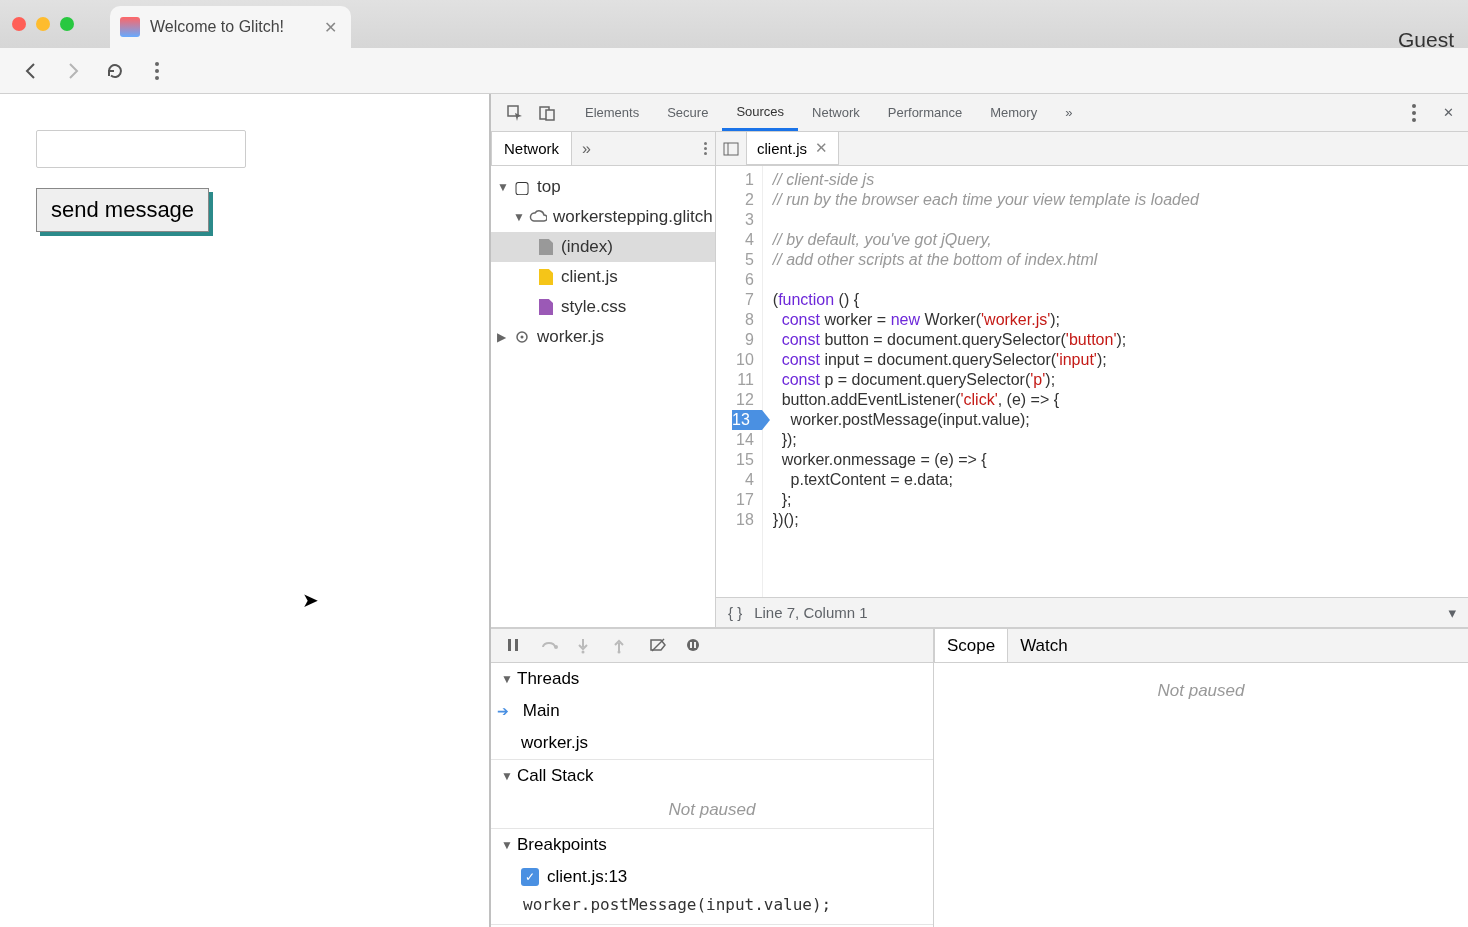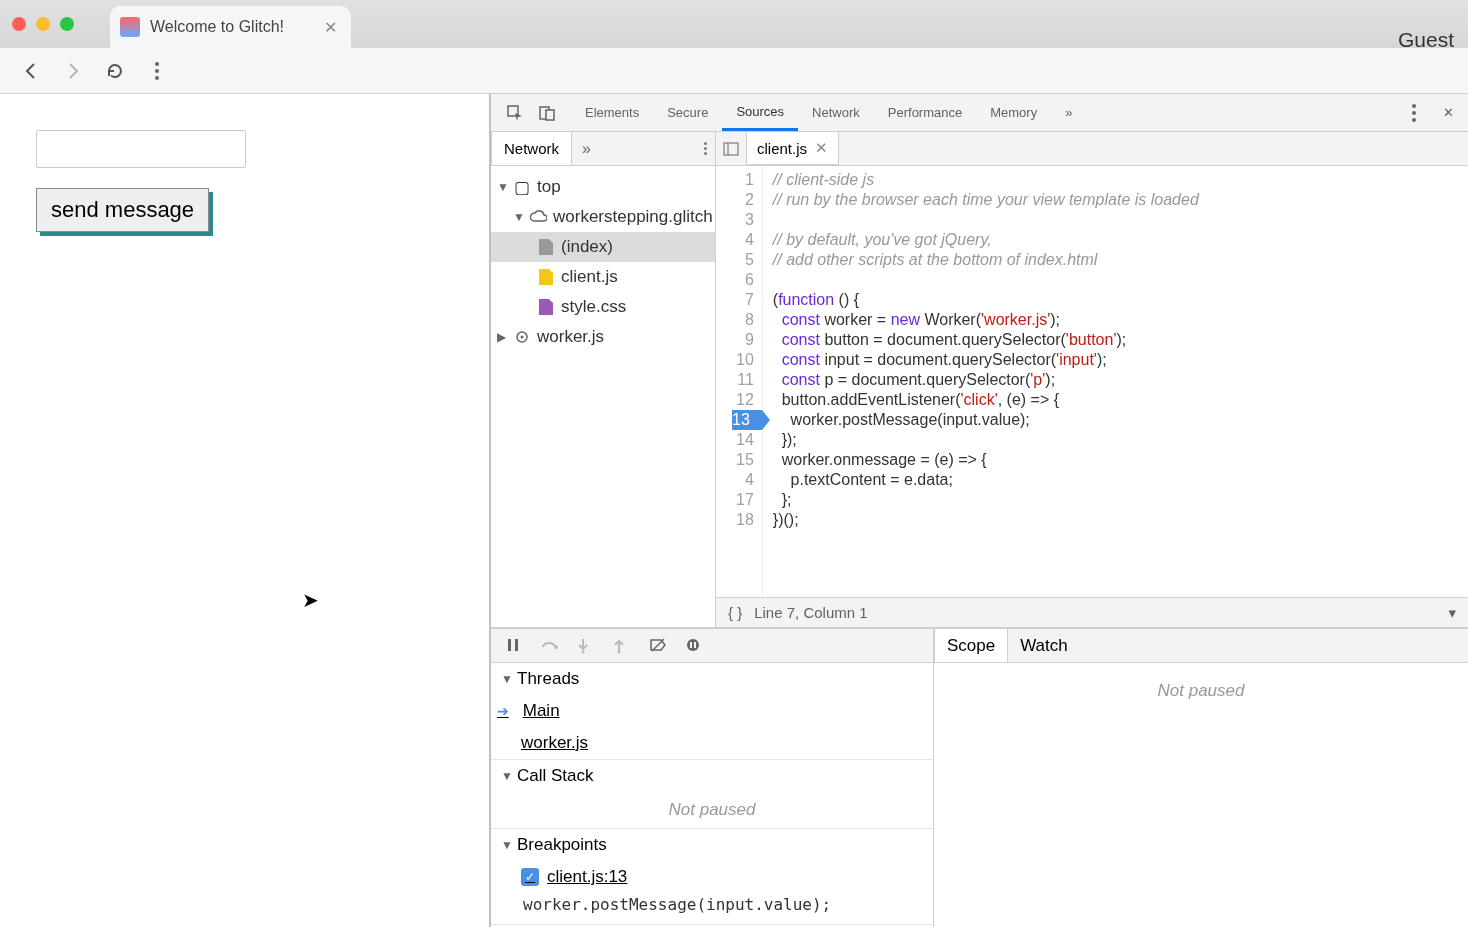--- a/index.html
+++ b/index.html
@@ -78,21 +78,21 @@
 .status { height: 30px; border-top: 1px solid #cfcfcf; background: #f3f3f3; display: flex; align-items: center; padding: 0 12px; font-size: 15px; color: #5f6368; gap: 12px; }
 .status .right-ico { margin-left: auto; }
 
 
 .debugger { border-top: 2px solid #cfcfcf; display: flex; height: 300px; }
 .debug-left { width: 443px; border-right: 1px solid #cfcfcf; display: flex; flex-direction: column; background: #fff; }
 .debug-toolbar { height: 34px; border-bottom: 1px solid #cfcfcf; background: #f3f3f3; display: flex; align-items: center; gap: 18px; padding: 0 14px; color: #666; }
 .debug-toolbar svg, .debug-toolbar span.i { width: 18px; height: 18px; }
 .section { border-bottom: 1px solid #e5e5e5; }
 .sec-head { padding: 6px 10px; font-size: 17px; display: flex; align-items: center; gap: 6px; background: #fff; }
-.sec-row { padding: 6px 10px 6px 30px; font-size: 17px; display: flex; align-items: center; gap: 8px; text-decoration: underline; }
+.sec-row { padding: 6px 10px 6px 30px; font-size: 17px; display: flex; align-items: center; gap: 8px; }
 .sec-row.active::before { content: '➔'; color: #4a90e2; margin-left: -24px; margin-right: 6px; font-size: 14px; }
 .not-paused { text-align: center; color: #999; font-style: italic; padding: 8px 0; font-size: 17px; }
 .chk { width: 18px; height: 18px; background: #4a90e2; border-radius: 3px; display: inline-flex; align-items: center; justify-content: center; color: #fff; font-size: 12px; }
 .bp-code { font-family: Menlo, monospace; font-size: 16px; padding: 2px 10px 10px 32px; color: #333; }
 .debug-right { flex: 1; display: flex; flex-direction: column; background: #fff; }
 .dr-tabs { height: 34px; border-bottom: 1px solid #cfcfcf; background: #f3f3f3; display: flex; align-items: center; font-size: 17px; }
 .dr-tabs .drt { padding: 0 12px; height: 100%; display: flex; align-items: center; }
 .dr-tabs .drt.active { background: #fff; border: 1px solid #cfcfcf; border-top: none; border-bottom: none; }
 
 

